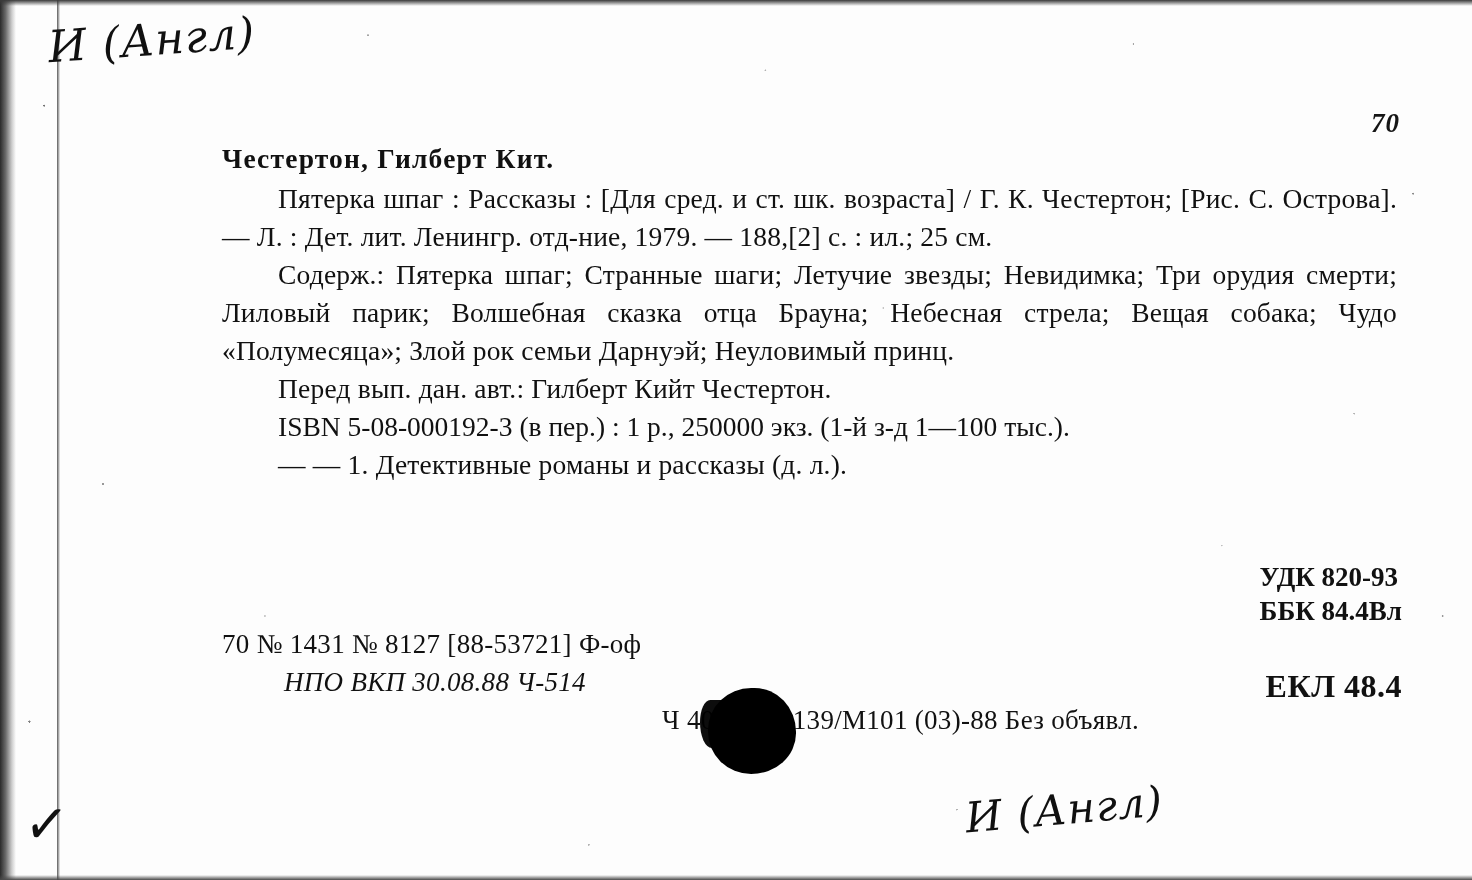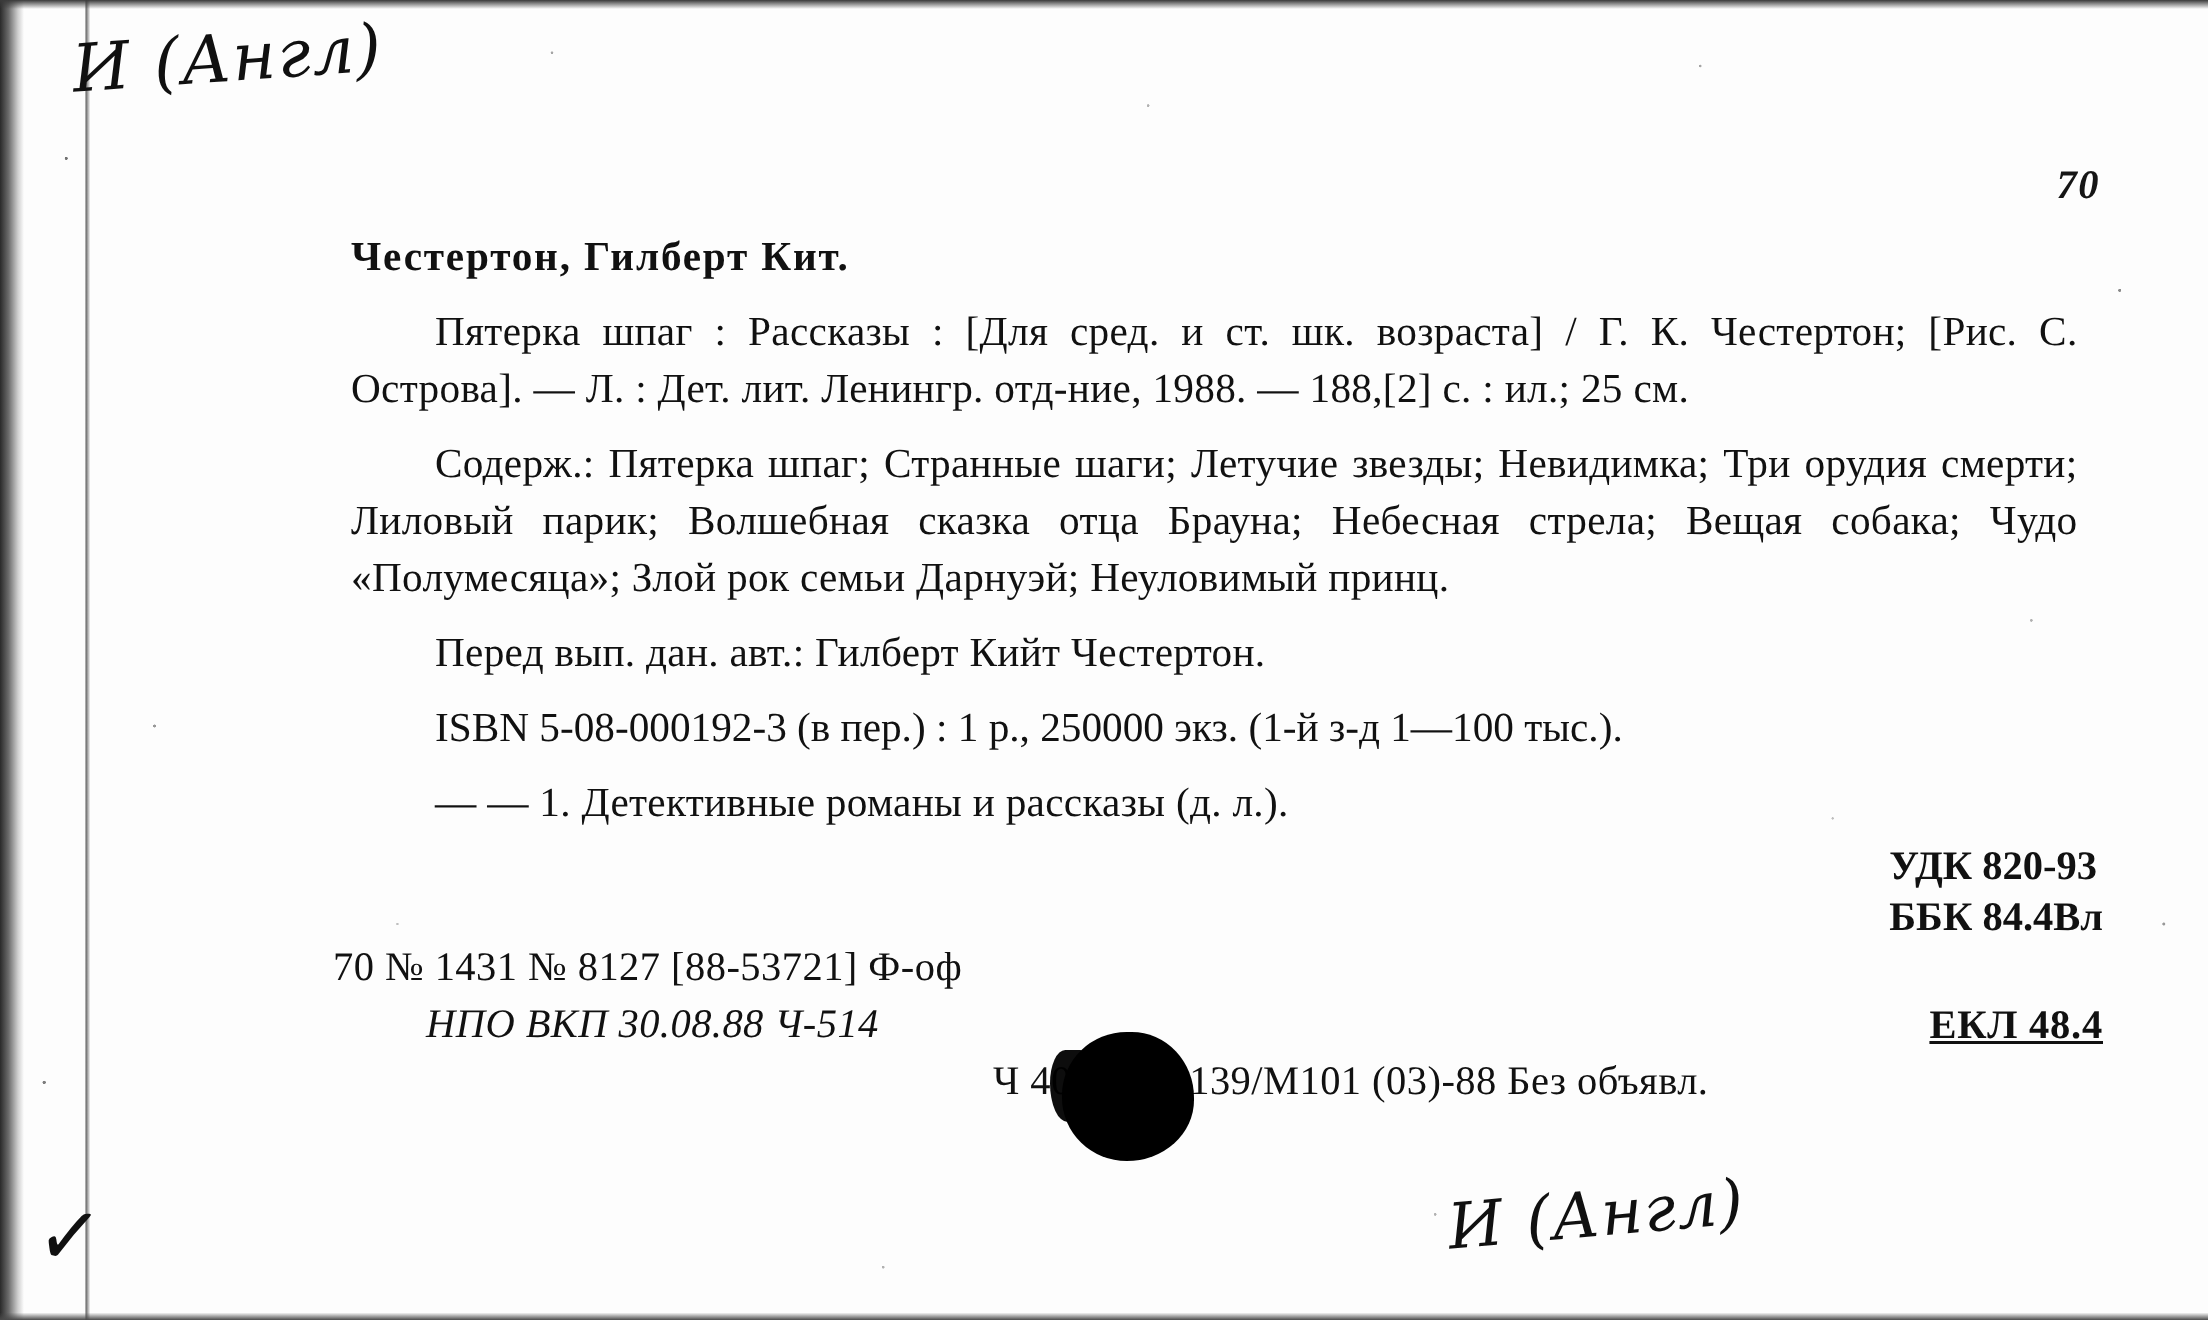--- a/index.html
+++ b/index.html
@@ -125,21 +125,21 @@
     font-size: 27.5px;
     line-height: 38px;
     letter-spacing: 0.2px;
   }
   #record .heading {
     font-weight: bold;
     letter-spacing: 1.2px;
     margin-bottom: 2px;
   }
   #record p {
-    margin: 12px;
+    margin: 0;
     text-align: justify;
   }
   #record p.indent {
     text-indent: 56px;
   }
   .tight {
     letter-spacing: 0px;
   }
 
   
@@ -149,24 +149,23 @@
     top: 560px;
     text-align: left;
     font-size: 27px;
     line-height: 34px;
     font-weight: bold;
   }
   #ekl {
     position: absolute;
     right: 70px;
     top: 668px;
-    font-size: 27px;
+    font-size: 32px;
     font-weight: bold;
     letter-spacing: 0.5px;
-    text-decoration: underline;
   }
 
   
   #imprint {
     position: absolute;
     left: 222px;
     top: 625px;
     font-size: 27px;
     line-height: 38px;
     letter-spacing: 0.3px;
@@ -206,21 +205,21 @@
   <div class="scan-edge-left2"></div>
   <div class="scan-edge-top"></div>
   <div class="scan-edge-bottom"></div>
 
   <div class="handwriting" id="hand-top">И (Англ)</div>
 
   <div id="folio">70</div>
 
   <div id="record">
     <p class="heading">Честертон, Гилберт Кит.</p>
-    <p class="indent">Пятерка шпаг : Рассказы : [Для сред. и ст. шк. возраста] / Г. К. Честертон; [Рис. С. Острова]. — Л. : Дет. лит. Ленингр. отд-ние, 1988. — 188,[2] с. : ил.; 25 см.</p>
+    <p class="indent">Пятерка шпаг : Рассказы : [Для сред. и ст. шк. возраста] / Г. К. Честертон; [Рис. С. Острова]. — Л. : Дет. лит. Ленингр. отд-ние, 1979. — 188,[2] с. : ил.; 25 см.</p>
     <p class="indent">Содерж.: Пятерка шпаг; Странные шаги; Летучие звезды; Невидимка; Три орудия смерти; Лиловый парик; Волшебная сказка отца Брауна; Небесная стрела; Вещая собака; Чудо «Полумесяца»; Злой рок семьи Дарнуэй; Неуловимый принц.</p>
     <p class="indent">Перед вып. дан. авт.: Гилберт Кийт Честертон.</p>
     <p class="indent tight">ISBN 5-08-000192-3 (в пер.) : 1 р., 250000 экз. (1-й з-д 1—100 тыс.).</p>
     <p class="indent">— — 1. Детективные романы и рассказы (д. л.).</p>
   </div>
 
   <div id="codes">
     <div>УДК 820-93</div>
     <div>ББК 84.4Вл</div>
   </div>

